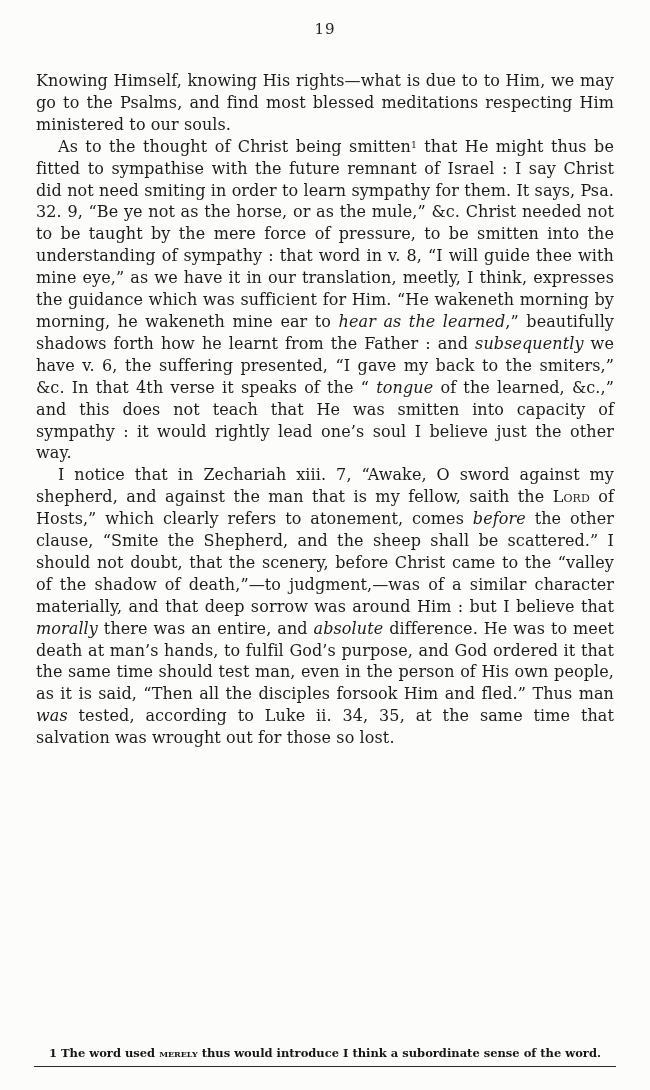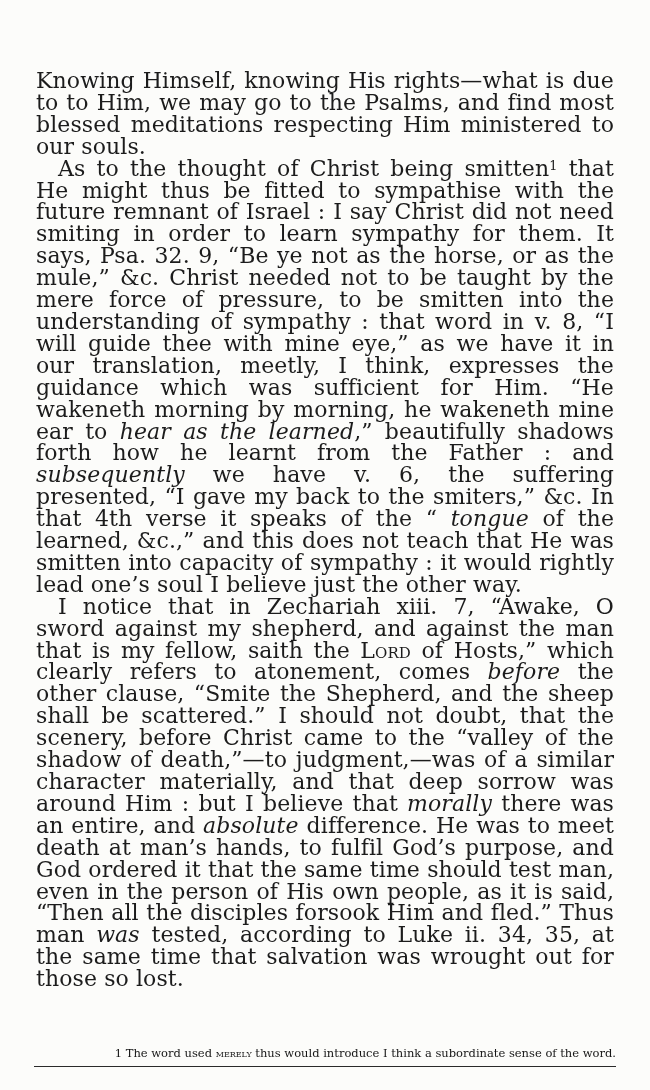--- a/index.html
+++ b/index.html
@@ -25,21 +25,21 @@
     text-align: center;
     font-size: 15px;
     letter-spacing: 1px;
     color: #222;
   }
   .content {
     position: absolute;
     top: 70px;
     left: 36px;
     width: 578px;
-    font-size: 22px;
+    font-size: 16px;
     line-height: 21.9px;
     text-align: justify;
     letter-spacing: 0.1px;
   }
   p.para {
     margin: 0;
     padding: 0;
   }
   p.para.indent {
     text-indent: 22px;
@@ -53,30 +53,32 @@
     position: relative;
     top: -0.45em;
   }
   .footnote {
     position: absolute;
     top: 1046px;
     left: 34px;
     width: 582px;
     font-size: 11.5px;
     line-height: 14px;
-    text-align: right;
+    text-align: center;
     color: #161616;
     border-bottom: 1.5px solid #2a2a2a;
     padding-bottom: 6px;
+    font-weight: bold;
   }
 </style>
 </head>
 <body>
 
 <div class="page">
+  <div class="page-number">19</div>
 
   <div class="content">
     <p class="para"><span>Knowing Himself, knowing His rights—what is due to to Him, we may go to the Psalms, and find most blessed meditations respecting Him ministered to our souls.</span></p>
     <p class="para indent"><span>As to the thought of Christ being smitten</span><sup class="fn-ref">1</sup><span> that He might thus be fitted to sympathise with the future remnant of Israel : I say Christ did not need smiting in order to learn sympathy for them.  It says, Psa. 32. 9, “Be ye not as the horse, or as the mule,” &amp;c.  Christ needed not to be taught by the mere force of pressure, to be smitten into the understanding of sympathy : that word in v. 8, “I will guide thee with mine eye,” as we have it in our translation, meetly, I think, expresses the guidance which was sufficient for Him.  “He wakeneth morning by morning, he wakeneth mine ear to </span><span class="i">hear as the learned</span><span>,” beautifully shadows forth how he learnt from the Father : and </span><span class="i">subsequently</span><span> we have v. 6, the suffering presented, “I gave my back to the smiters,” &amp;c.  In that 4th verse it speaks of the “ </span><span class="i">tongue</span><span> of the learned, &amp;c.,” and this does not teach that He was smitten into capacity of sympathy : it would rightly lead one’s soul I believe just the other way.</span></p>
     <p class="para indent"><span>I notice that in Zechariah xiii. 7, “Awake, O sword against my shepherd, and against the man that is my fellow, saith the </span><span class="sc">Lord</span><span> of Hosts,” which clearly refers to atonement, comes </span><span class="i">before</span><span> the other clause, “Smite the Shepherd, and the sheep shall be scattered.”  I should not doubt, that the scenery, before Christ came to the “valley of the shadow of death,”—to judgment,—was of a similar character materially, and that deep sorrow was around Him : but I believe that </span><span class="i">morally</span><span> there was an entire, and </span><span class="i">absolute</span><span> difference.  He was to meet death at man’s hands, to fulfil God’s purpose, and God ordered it that the same time should test man, even in the person of His own people, as it is said, “Then all the disciples forsook Him and fled.” Thus man </span><span class="i">was</span><span> tested, according to Luke ii. 34, 35, at the same time that salvation was wrought out for those so lost.</span></p>
   </div>
 
   <div class="footnote"><span>1 The word used </span><span class="sc">merely</span><span> thus would introduce I think a subordinate sense of the word.</span></div>
 </div>
 

